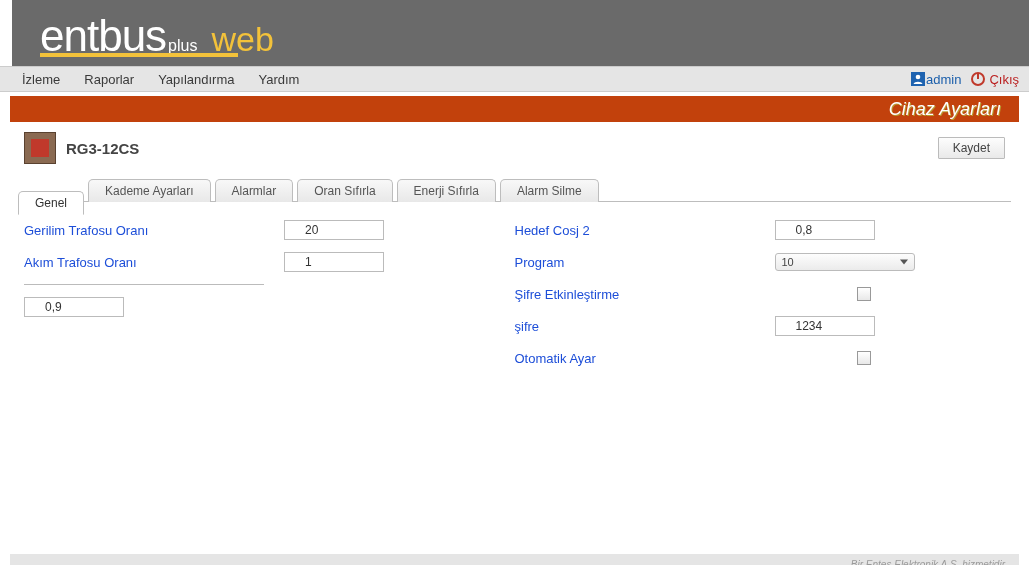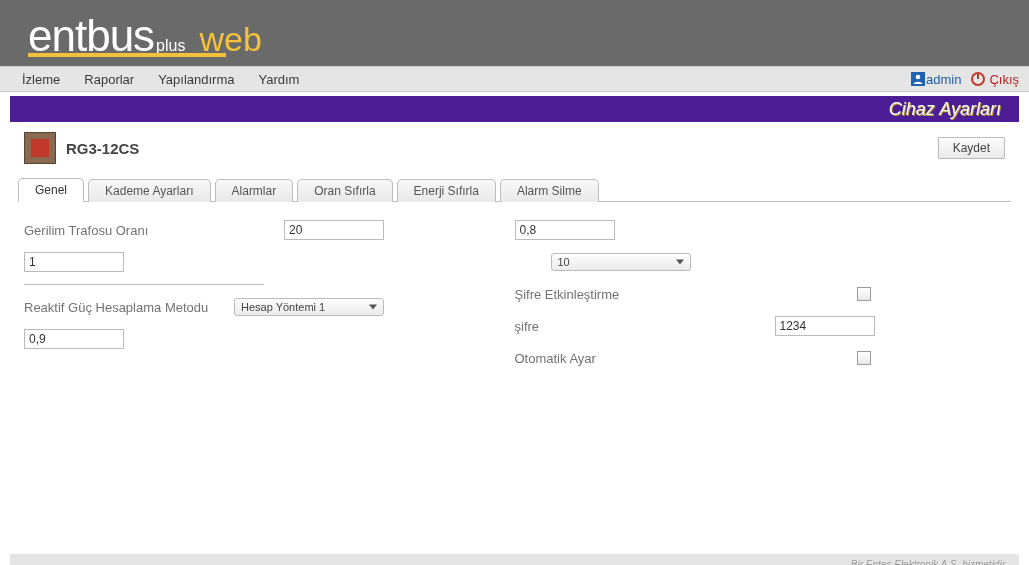--- a/index.html
+++ b/index.html
@@ -8,41 +8,42 @@
     width:1029px; height:565px;
     font-family:"Trebuchet MS","Lucida Grande",Verdana,sans-serif;
     font-size:13px; color:#3a3a3a; background:#fff;
   }
 
   
   .logo-bar {
     height:66px; background:#6a6a6a;
     display:flex; align-items:flex-end; padding-left:28px;
     padding-bottom:8px;
+    margin-left:12px;
   }
   .logo-word { display:flex; align-items:baseline; }
   .logo-ent { font-size:44px; font-weight:300; color:#fff; letter-spacing:-1px; line-height:1; }
   .logo-plus { font-size:16px; color:#fff; margin-left:2px; }
   .logo-web  { font-size:34px; color:#f3c23a; margin-left:14px; font-weight:300; line-height:1; }
   .logo-underline { position:absolute; left:28px; top:53px; width:198px; height:4px; background:#f3c23a; }
 
   
   .menu-bar {
     height:26px; background:#e5e5e5; border-top:1px solid #ccc; border-bottom:1px solid #ccc;
     display:flex; align-items:center; padding:0 10px; font-size:13px; color:#3a3a3a;
   }
   .menu-bar .item { margin:0 12px; cursor:pointer; }
   .menu-bar .spacer { flex:1; }
   .menu-bar .user  { display:flex; align-items:center; gap:1px; margin-right:10px; color:#1b5fab; cursor:pointer;}
   .menu-bar .logout{ display:flex; align-items:center; gap:4px; color:#b22; cursor:pointer;}
   .icon-sq { width:14px; height:14px; display:inline-block; }
 
   
   .page-title-bar {
-    height:26px; background:#4c1d95;
+    height:26px; background:#c2410c;
     display:flex; align-items:center; justify-content:flex-end;
     padding-right:18px;
     font-size:18px; font-style:italic; color:#fff;
     text-shadow:1px 1px 0 #b89b2f;
     margin:4px 10px 0 10px;
   }
 
   
   .device-row {
     display:flex; align-items:center; padding:10px 14px 4px 14px;
@@ -73,34 +74,34 @@
   }
   .tab {
     padding:4px 16px 4px 16px;
     border:1px solid #bdbdbd; border-bottom:none;
     border-top-left-radius:5px; border-top-right-radius:5px;
     background:linear-gradient(#f8f8f8,#e8e8e8);
     font-size:12px; color:#555; margin-right:4px;
     position:relative; top:1px; cursor:pointer;
   }
   .tab.active {
-    background:#fff; color:#333; border-bottom:1px solid #fff; top:1px;
+    background:#fff; color:#333; border-bottom:1px solid #fff; top:14px;
   }
 
   
   .form-area {
     display:flex; padding:12px 6px 0 6px; margin:0 18px;
   }
   .col { flex:1; }
   .row { display:flex; align-items:center; min-height:32px; }
-  .label-cell { width:260px; color:#737373; font-size:13px; }
+  .label-cell { width:260px; color:#1d4ed8; font-size:13px; }
   .input-cell { }
   input.text-input {
     font-family:inherit; font-size:12px; color:#333;
-    border:1px solid #bbb; padding:2px 4px; background:#fff;
+    border:1px solid #bbb; padding:2px 20px; background:#fff;
   }
   .w-small { width:100px; }
   .w-med   { width:100px; }
   .select-like {
     width:150px; font-size:11px; padding:2px 18px 2px 6px;
     background:linear-gradient(#fdfdfd,#ebebeb);
     border:1px solid #bbb; border-radius:3px;
     position:relative; display:inline-flex; align-items:center; color:#444;
     cursor:pointer;
   }
@@ -192,56 +193,50 @@
   <div class="col">
 
     <div class="row">
       <div class="label-cell">Gerilim Trafosu Oranı</div>
       <div class="input-cell">
         <input class="text-input w-small" value="20" style="">
       </div>
     </div>
 
     <div class="row">
+      <div class="label-cell">Akım Trafosu Oranı</div>
       <div class="input-cell">
         <input class="text-input w-small" value="1" style="">
       </div>
     </div>
 
     <hr class="hr">
 
-    <div class="row">
-      <div class="label-cell" style="width:210px;">Reaktif Güç Hesaplama Metodu</div>
-      <div class="input-cell">
-        <div class="select-like">
-          <span>Hesap Yöntemi 1</span>
-          <span class="caret"></span>
-        </div>
-      </div>
-    </div>
 
     <div class="row">
       <div class="input-cell">
         <input class="text-input w-small" value="0,9" style="">
       </div>
     </div>
 
   </div>
 
   <div class="col right-col">
 
     <div class="row">
+      <div class="label-cell">Hedef Cosj 2</div>
       <div class="input-cell">
         <input class="text-input w-med" value="0,8" style="">
       </div>
     </div>
 
     <div class="row">
-      <div class="input-cell">
-        <div class="select-like" style="width:140px;margin-left:36px;">
+      <div class="label-cell">Program</div>
+      <div class="input-cell">
+        <div class="select-like" style="width:140px;">
           <span>10</span>
           <span class="caret"></span>
         </div>
       </div>
     </div>
 
     <div class="row">
       <div class="label-cell">Şifre Etkinleştirme</div>
       <div class="input-cell check">
         <span class="checkbox"></span>

